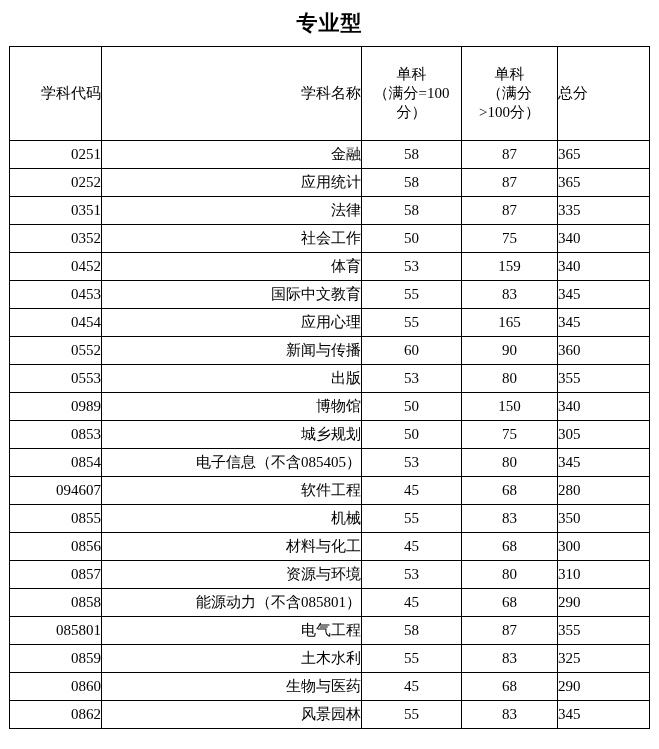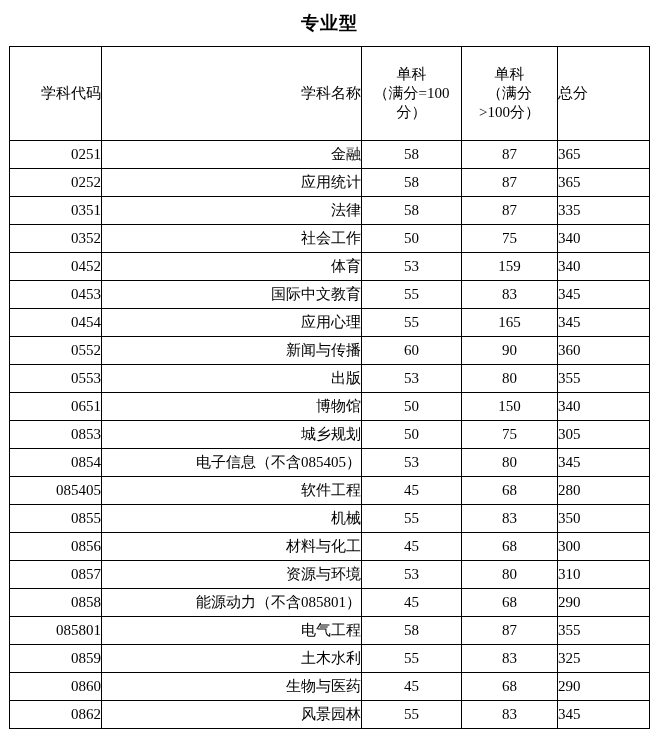--- a/index.html
+++ b/index.html
@@ -18,21 +18,21 @@
     width: 659px;
     height: 749px;
     position: relative;
     box-sizing: border-box;
   }
   .title-bar {
     height: 46px;
     display: flex;
     align-items: center;
     justify-content: center;
-    font-size: 18px;
+    font-size: 21px;
     font-weight: bold;
     letter-spacing: 1px;
   }
   table.score-table {
     border-collapse: collapse;
     table-layout: fixed;
     width: 640px;
     margin: 0 auto;
   }
   table.score-table td,
@@ -150,42 +150,42 @@
           <td class="col-tot">360</td>
         </tr>
         <tr>
           <td class="col-code">0553</td>
           <td class="col-name">出版</td>
           <td class="col-s1">53</td>
           <td class="col-s2">80</td>
           <td class="col-tot">355</td>
         </tr>
         <tr>
-          <td class="col-code">0651</td>
+          <td class="col-code">0989</td>
           <td class="col-name">博物馆</td>
           <td class="col-s1">50</td>
           <td class="col-s2">150</td>
           <td class="col-tot">340</td>
         </tr>
         <tr>
           <td class="col-code">0853</td>
           <td class="col-name">城乡规划</td>
           <td class="col-s1">50</td>
           <td class="col-s2">75</td>
           <td class="col-tot">305</td>
         </tr>
         <tr>
           <td class="col-code">0854</td>
           <td class="col-name">电子信息（不含085405）</td>
           <td class="col-s1">53</td>
           <td class="col-s2">80</td>
           <td class="col-tot">345</td>
         </tr>
         <tr>
-          <td class="col-code">085405</td>
+          <td class="col-code">094607</td>
           <td class="col-name">软件工程</td>
           <td class="col-s1">45</td>
           <td class="col-s2">68</td>
           <td class="col-tot">280</td>
         </tr>
         <tr>
           <td class="col-code">0855</td>
           <td class="col-name">机械</td>
           <td class="col-s1">55</td>
           <td class="col-s2">83</td>

